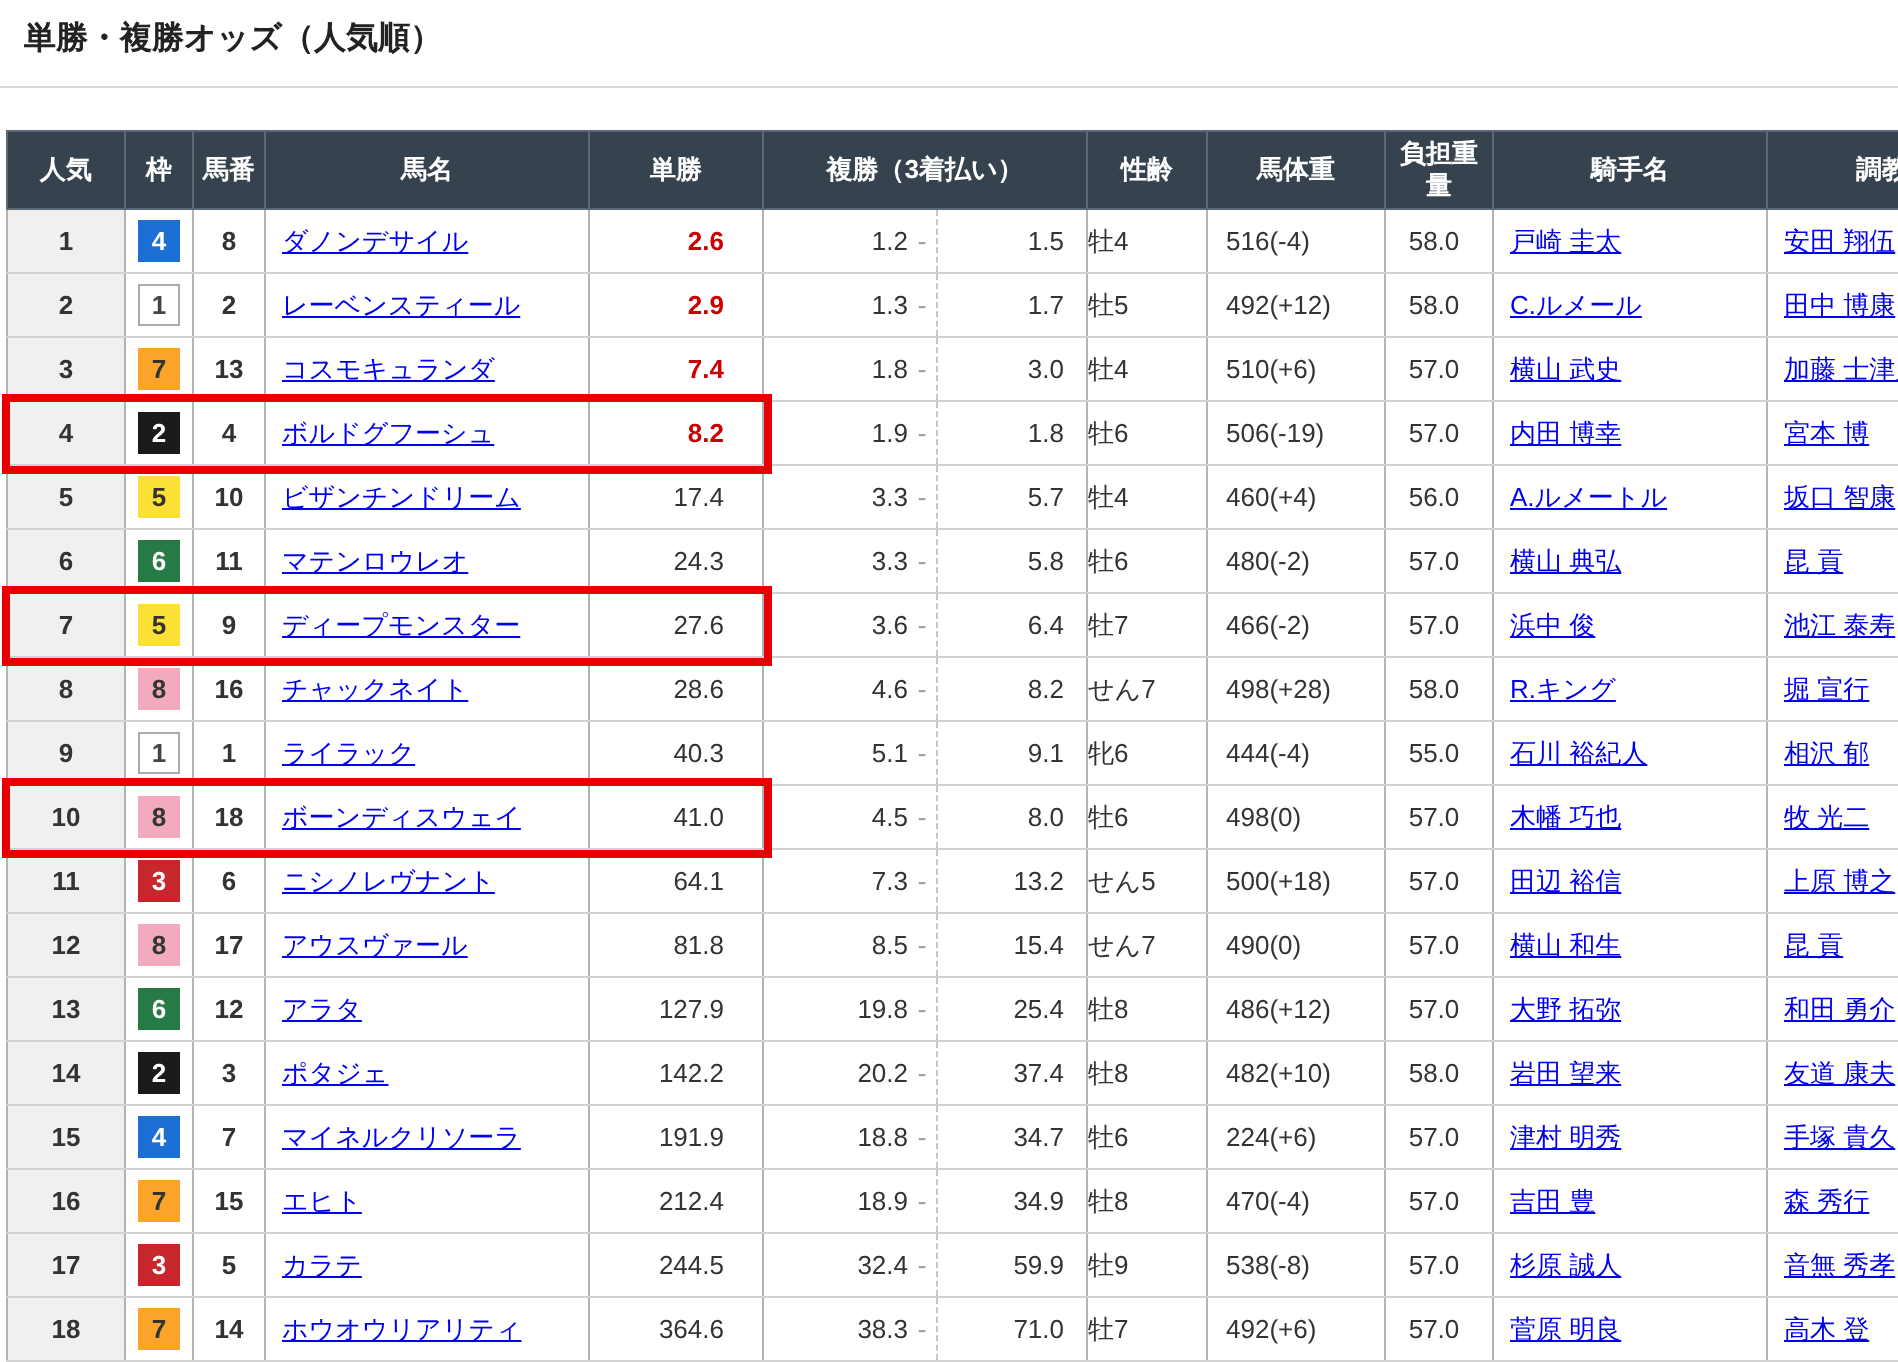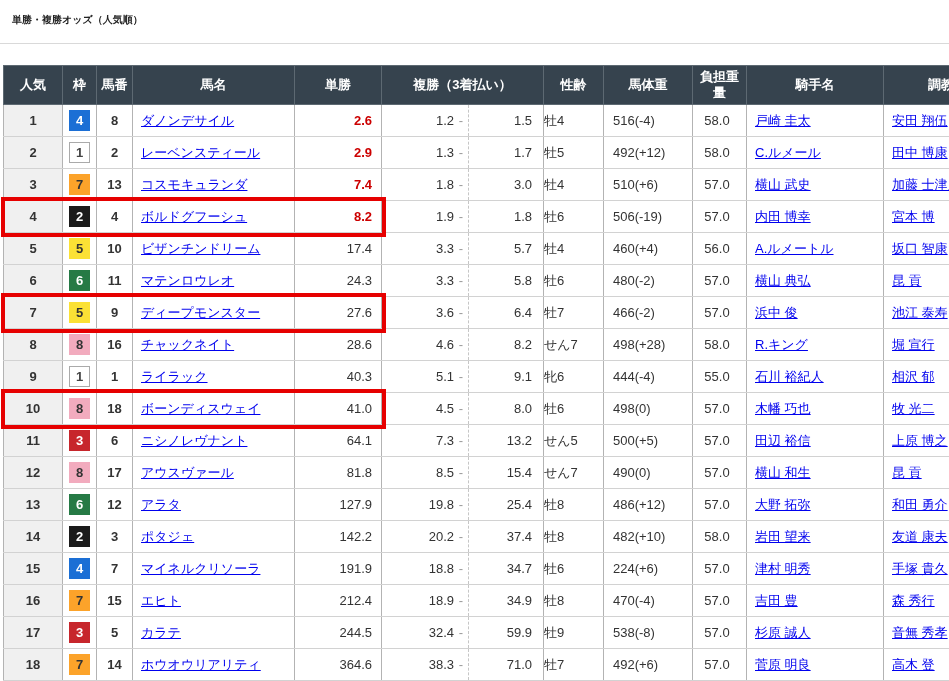--- a/index.html
+++ b/index.html
@@ -2,21 +2,21 @@
 <html><head>
 <meta charset="utf-8">
 <style>
   html,body{margin:0;padding:0;}
   body{
     width:949px;height:681px;overflow:hidden;background:#ffffff;
     font-family:"Liberation Sans","DejaVu Sans",sans-serif;
     color:#333;
   }
   .page-title{
-    font-size:10px;font-weight:bold;color:#222;
+    font-size:16px;font-weight:bold;color:#222;
     margin:0;padding:9px 0 0 12px;line-height:21px;
   }
   .title-rule{
     border:none;border-top:1px solid #d9d9d9;margin:13px 0 0 0;
   }
   .table-wrap{position:relative;margin:21px 0 15px 3px;}
   table.odds{
     border-collapse:collapse;table-layout:fixed;width:944px;
     border:1px solid #949494;
   }
@@ -33,21 +33,21 @@
   }
   .col-rank{width:52px}.col-frame{width:27px}.col-num{width:29px}
   .col-name{width:155px}.col-win{width:80px}.col-place{width:155px}
   .col-sex_age{width:53px}.col-weight{width:82px}.col-load{width:47px}
   .col-jockey{width:130px}.col-trainer{width:134px}
 
   .c-rank{background:#f0f0f0;text-align:center;font-weight:bold}
   .c-frame{text-align:center}
   .c-num{text-align:center;font-weight:bold}
   .c-name,.c-jockey,.c-trainer{text-align:left;padding-left:8px}
-  .c-win{text-align:right;padding-right:9px}
+  .c-win{text-align:right;padding-right:19px}
   .c-sex{text-align:left}
   .c-weight{text-align:left;padding-left:9px}
   .c-load{text-align:center;padding-right:5px}
 
   a.lnk{color:#0000ee;cursor:pointer}
 
   .badge{
     display:inline-flex;width:21px;height:21px;box-sizing:border-box;
     align-items:center;justify-content:center;
     font-size:13px;font-weight:bold;line-height:1;
@@ -286,21 +286,21 @@
           <td class="c-name"><a class="lnk" href="#">ニシノレヴナント</a></td>
           <td class="c-win"><span>64.1</span></td>
           <td class="c-place">
             <div class="place">
               <span class="p-low">7.3</span>
               <span class="p-dash">-</span>
               <span class="p-high">13.2</span>
             </div>
           </td>
           <td class="c-sex">せん5</td>
-          <td class="c-weight">500(+5)</td>
+          <td class="c-weight">500(+18)</td>
           <td class="c-load">57.0</td>
           <td class="c-jockey"><a class="lnk" href="#">田辺 裕信</a></td>
           <td class="c-trainer"><a class="lnk" href="#">上原 博之</a></td>
         </tr>
         <tr>
           <td class="c-rank">12</td>
           <td class="c-frame"><span class="badge" style="background: rgb(242, 171, 190); color: rgb(51, 51, 51); border: 1px solid rgb(242, 171, 190);">8</span></td>
           <td class="c-num">17</td>
           <td class="c-name"><a class="lnk" href="#">アウスヴァール</a></td>
           <td class="c-win"><span>81.8</span></td>

